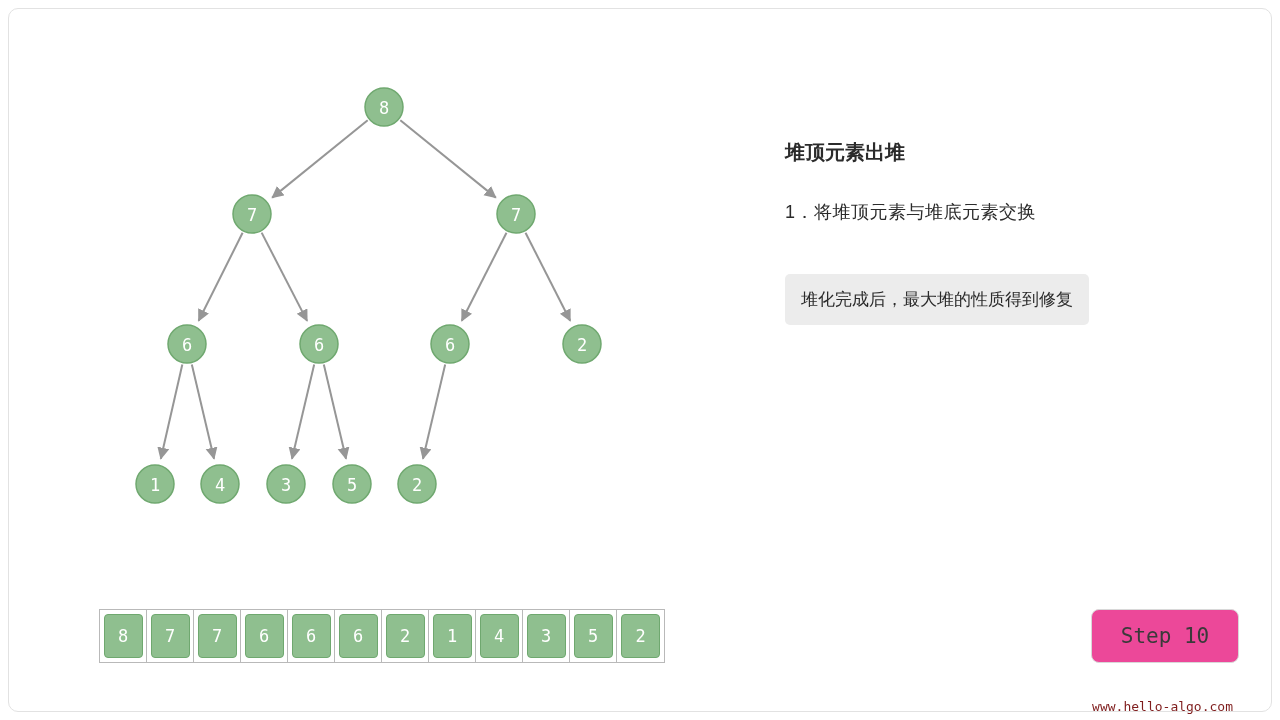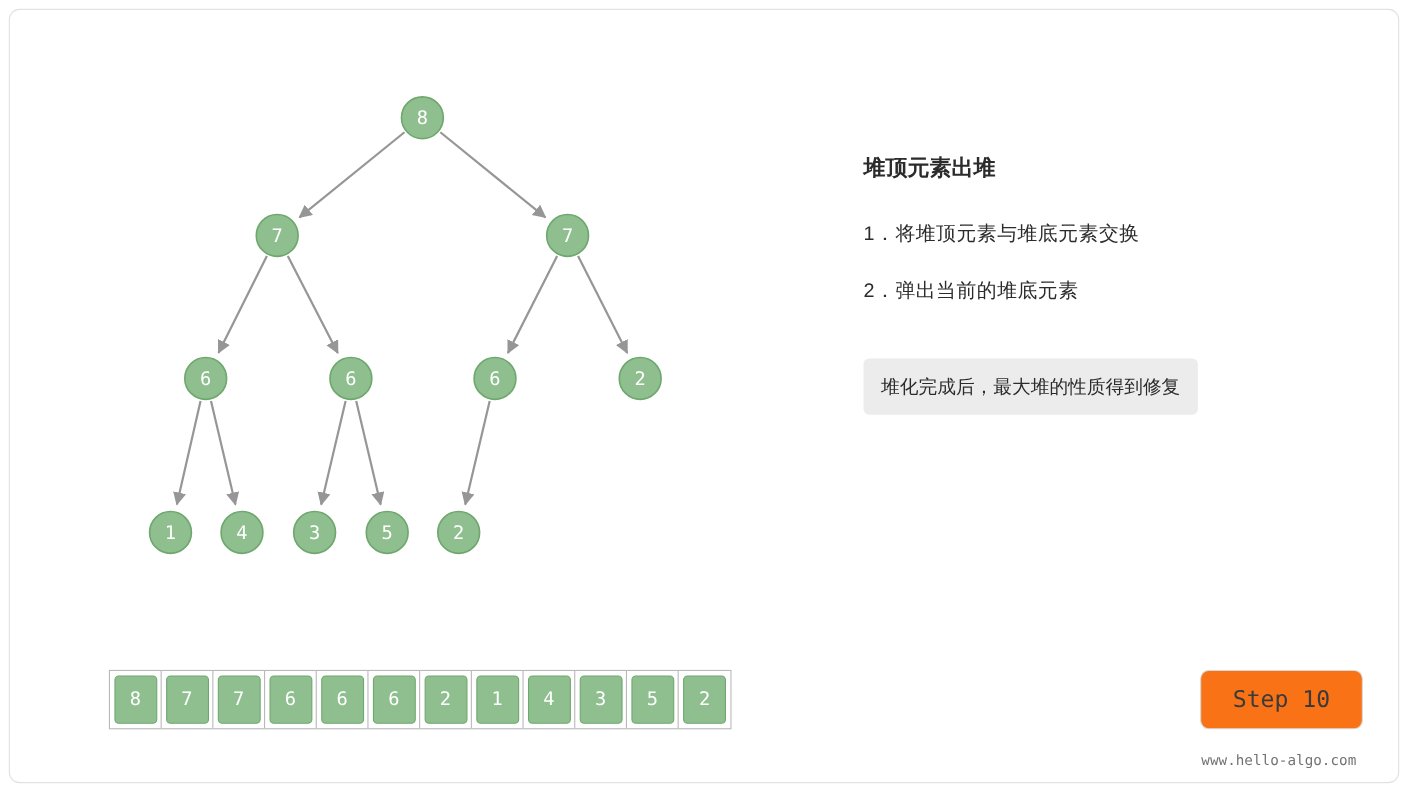--- a/index.html
+++ b/index.html
@@ -119,37 +119,37 @@
 
   
   .step-badge {
     position: absolute;
     left: 1082px;
     top: 600px;
     width: 148px;
     height: 54px;
     border: 1px solid #d8d8d8;
     border-radius: 8px;
-    background: #f97316;
+    background: #ec4899;
     display: flex;
     align-items: center;
     justify-content: center;
     font-family: "DejaVu Sans Mono", monospace;
     font-size: 21px;
     color: #3a3a3a;
     box-sizing: border-box;
   }
 
   .watermark {
     position: absolute;
     right: 38px;
-    top: 675px;
+    top: 690px;
     font-family: "DejaVu Sans Mono", monospace;
     font-size: 13px;
-    color: #737373;
+    color: #7f1d1d;
   }
 </style>
 </head>
 <body>
 
 <div class="canvas">
 
   <svg id="tree-svg" viewBox="0 0 760 560">
     <defs>
       <marker id="arrowhead" markerWidth="7" markerHeight="7" refX="5.5" refY="3" orient="auto">
@@ -256,21 +256,20 @@
         <div class="box">5</div>
       </div>
       <div class="array-cell">
         <div class="box">2</div>
       </div>
     </div>
 
   <div class="panel">
     <div class="panel-title">堆顶元素出堆</div>
     <div class="panel-step">1．将堆顶元素与堆底元素交换</div>
-    <div class="panel-step">2．弹出当前的堆底元素</div>
     <div class="panel-note">堆化完成后，最大堆的性质得到修复</div>
   </div>
 
   <div class="step-badge">Step 10</div>
 
   <div class="watermark">www.hello-algo.com</div>
 
 </div>
 
 </body></html>

